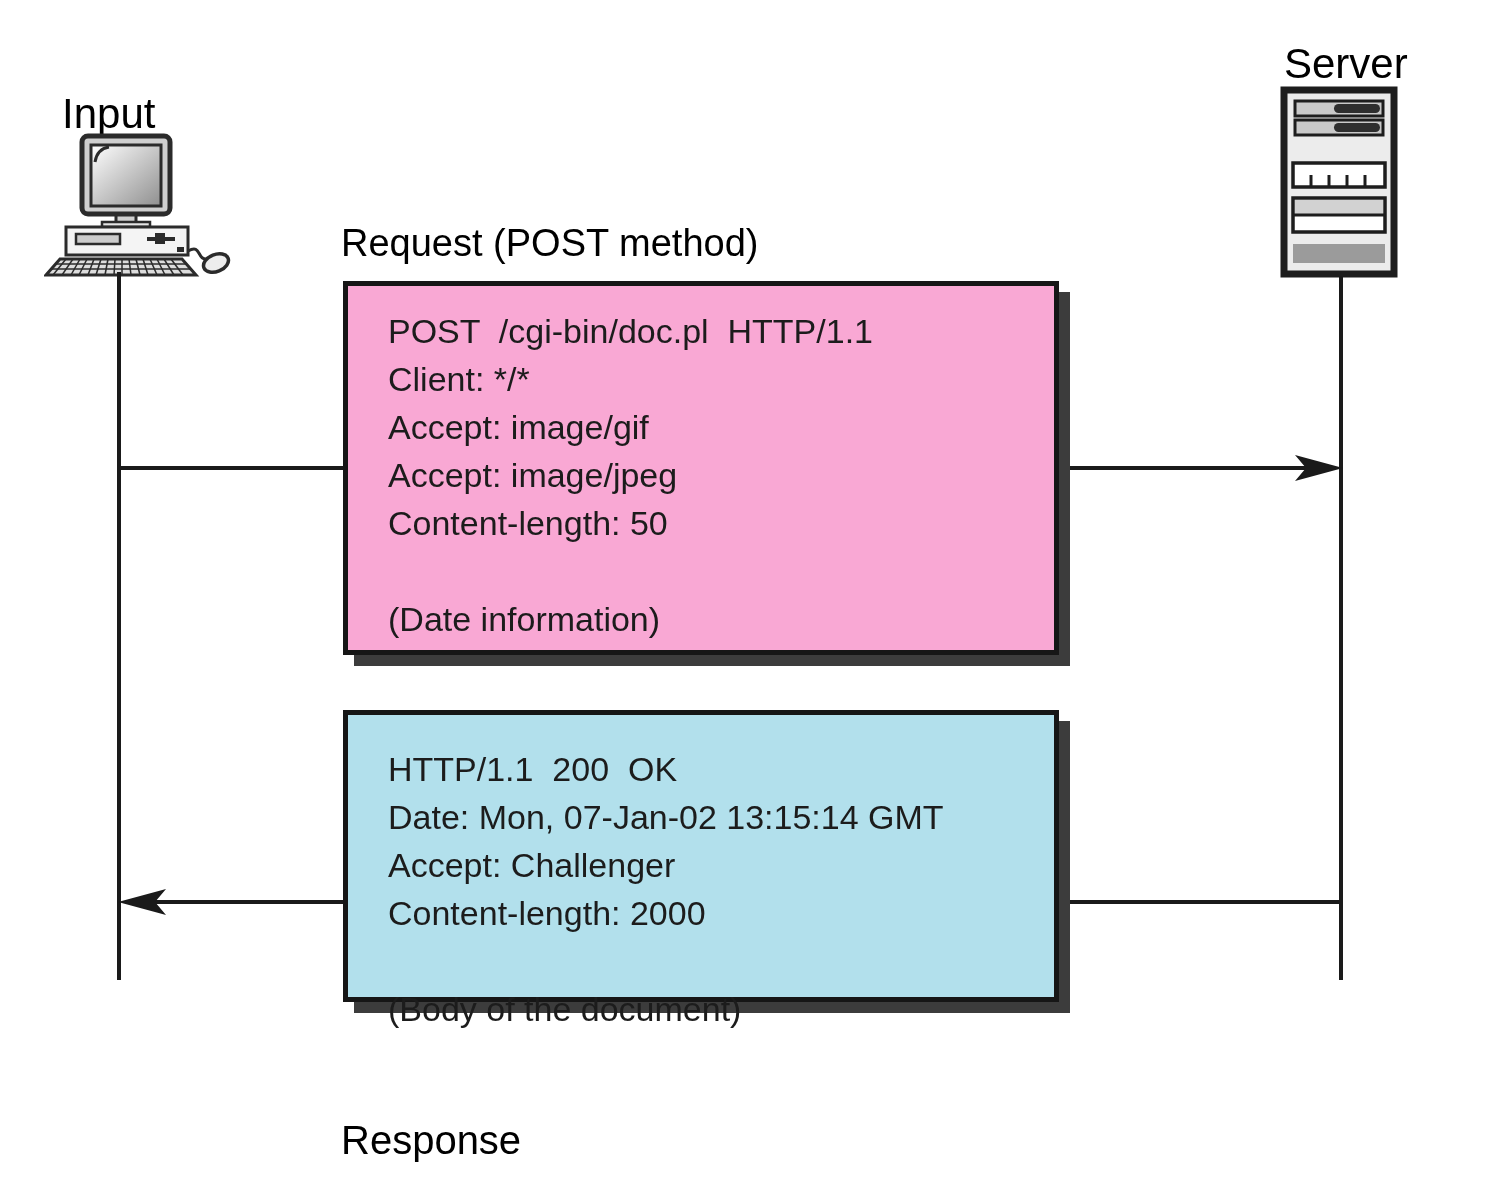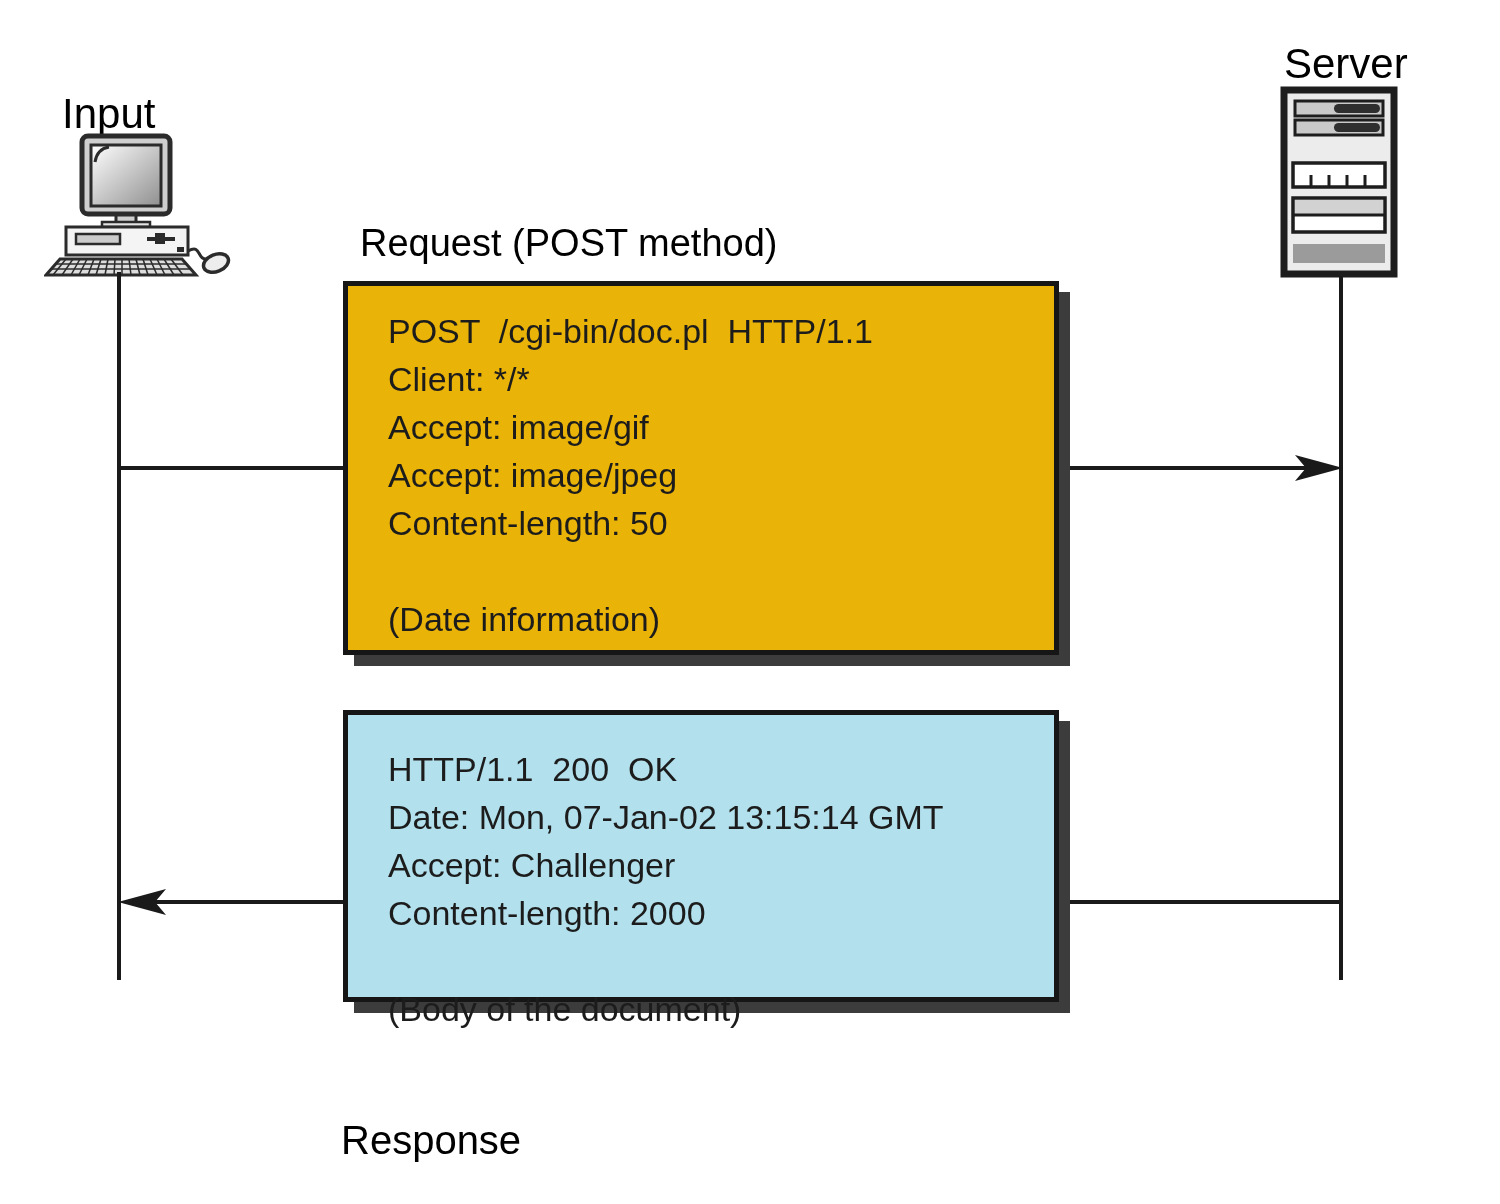--- a/index.html
+++ b/index.html
@@ -4,21 +4,21 @@
 <style>
   * { margin:0; padding:0; box-sizing:border-box; }
   html,body { background:#ffffff; }
   .canvas {
     position:relative; width:1500px; height:1204px; background:#ffffff;
     font-family:"Liberation Sans", sans-serif; color:#1c1c1c; overflow:hidden;
   }
   .label { position:absolute; white-space:pre; color:#000000; }
   .client-label  { left:62px;  top:90px;   font-size:42px; }
   .server-label  { left:1284px; top:40px;  font-size:42px; }
-  .request-title { left:341px; top:222px;  font-size:38px;margin-left:19px; }
+  .request-title { left:341px; top:222px;  font-size:38px; }
   .response-label{ left:341px; top:1118px; font-size:40px; }
 
   .vline { position:absolute; width:4px; background:#1a1a1a; }
   .client-lifeline { left:117px;  top:272px; height:708px; }
   .server-lifeline { left:1339px; top:276px; height:704px; }
 
   .hline { position:absolute; height:4px; background:#1a1a1a; }
   .req-line-left  { left:119px;  top:466px; width:226px; }
   .req-line-right { left:1057px; top:466px; width:252px; }
   .res-line-right { left:1057px; top:900px; width:284px; }
@@ -121,21 +121,21 @@
   </svg>
 
   <div class="hline res-line-right"></div>
   <div class="hline res-line-left"></div>
   <svg class="arrowhead arrow-left" viewBox="0 0 48 32">
     <polygon points="48,3 0,16 48,29 37,16" fill="#1a1a1a"></polygon>
   </svg>
 
   <div class="label request-title">Request (POST method)</div>
 
-  <div class="msg-box request-box" style="background-color: #eab308;">
+  <div class="msg-box request-box" style="background-color: #f9a8d4;">
     <div class="code-line">POST  /cgi-bin/doc.pl  HTTP/1.1</div>
     <div class="code-line">Client: */*</div>
     <div class="code-line">Accept: image/gif</div>
     <div class="code-line">Accept: image/jpeg</div>
     <div class="code-line">Content-length: 50</div>
     <div class="code-line"></div>
     <div class="code-line">(Date information)</div>
   </div>
 
   <div class="msg-box response-box" style="background-color: rgb(178, 224, 236);">

